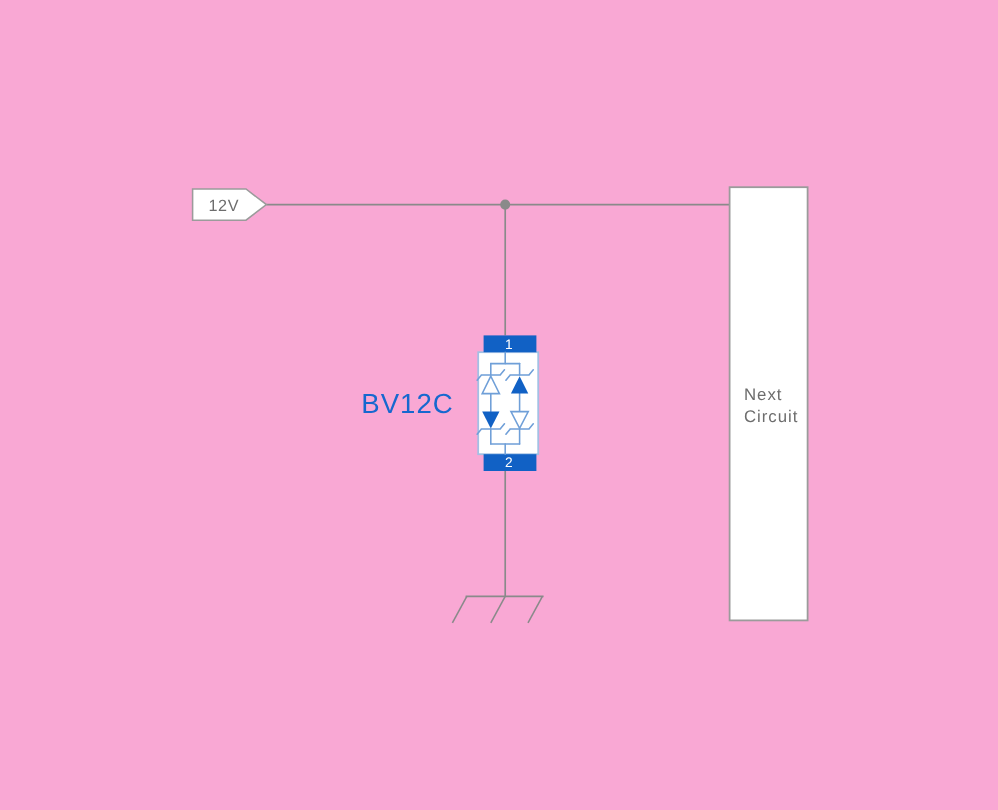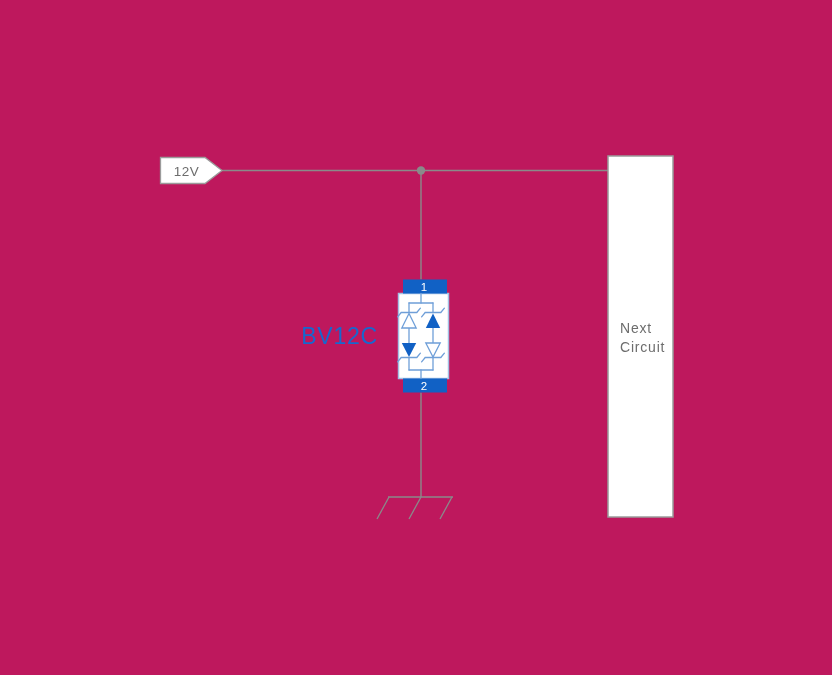--- a/index.html
+++ b/index.html
@@ -1,16 +1,16 @@
 <!DOCTYPE html>
 <html><head>
 <meta charset="utf-8">
 <style>
   html,body{margin:0;padding:0;background:#ffffff;}
-  .stage{width:832px;height:675px;position:relative;background:#be185d;overflow:hidden;}
+  .stage{width:832px;height:675px;position:relative;background:#f9a8d4;overflow:hidden;}
   svg{display:block;}
   text{font-family:"Liberation Sans","DejaVu Sans",sans-serif;}
   .txt-net{font-size:13.5px;letter-spacing:0.5px;}
   .txt-box{font-size:14px;letter-spacing:0.8px;}
   .txt-pin{font-size:11.5px;}
   .txt-comp{font-size:23px;letter-spacing:0.8px;font-weight:500;}
 </style>
 </head>
 <body>
 

